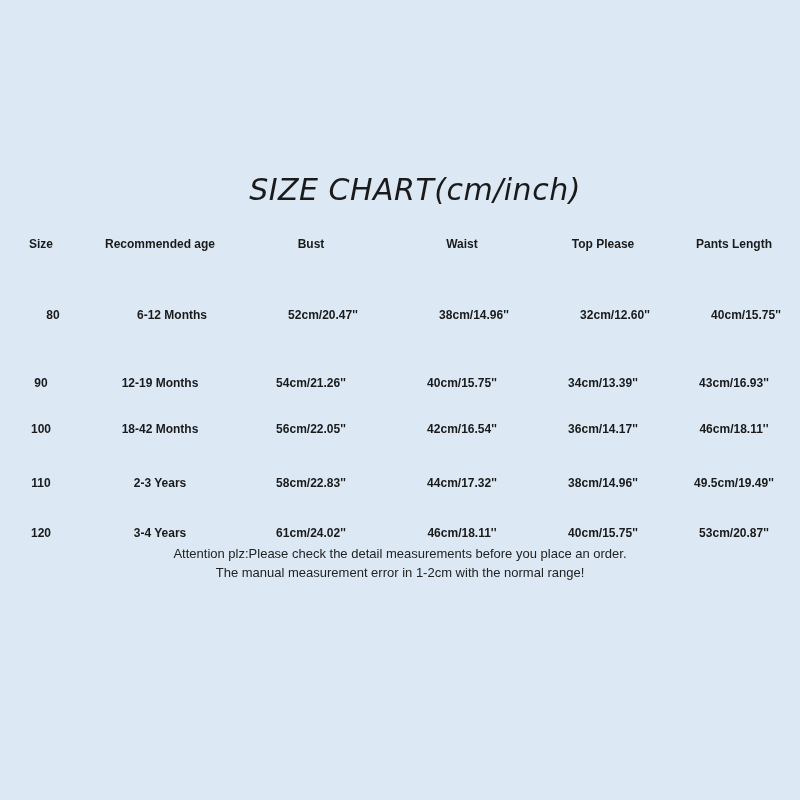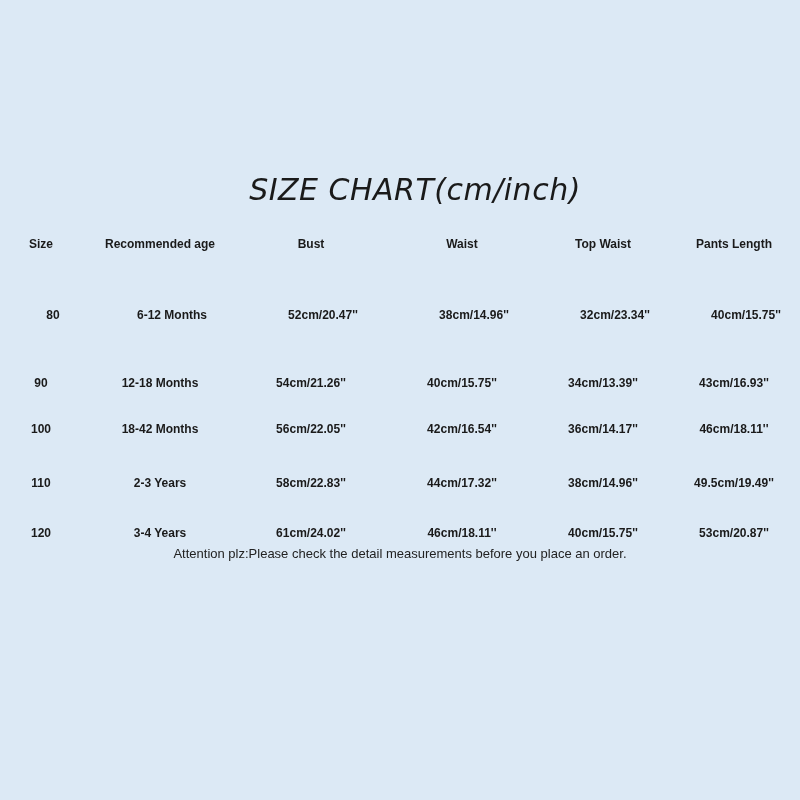--- a/index.html
+++ b/index.html
@@ -72,36 +72,36 @@
 <body>
 
 <div class="title">SIZE CHART(cm/inch)</div>
 
 <div class="table">
   <div class="row" style="top:234px;">
     <span class="cell c0">Size</span>
     <span class="cell c1">Recommended age</span>
     <span class="cell c2">Bust</span>
     <span class="cell c3">Waist</span>
-    <span class="cell c4">Top Waist</span>
+    <span class="cell c4">Top Please</span>
     <span class="cell c5">Pants Length</span>
   </div>
 
   <div class="row" style="top:305px;margin-left:12px;">
     <span class="cell c0">80</span>
     <span class="cell c1">6-12 Months</span>
     <span class="cell c2">52cm/20.47''</span>
     <span class="cell c3">38cm/14.96''</span>
-    <span class="cell c4">32cm/23.34''</span>
+    <span class="cell c4">32cm/12.60''</span>
     <span class="cell c5">40cm/15.75''</span>
   </div>
 
   <div class="row" style="top:362px;margin-top:11px;">
     <span class="cell c0">90</span>
-    <span class="cell c1">12-18 Months</span>
+    <span class="cell c1">12-19 Months</span>
     <span class="cell c2">54cm/21.26''</span>
     <span class="cell c3">40cm/15.75''</span>
     <span class="cell c4">34cm/13.39''</span>
     <span class="cell c5">43cm/16.93''</span>
   </div>
 
   <div class="row" style="top:419px;">
     <span class="cell c0">100</span>
     <span class="cell c1">18-42 Months</span>
     <span class="cell c2">56cm/22.05''</span>
@@ -124,13 +124,14 @@
     <span class="cell c1">3-4 Years</span>
     <span class="cell c2">61cm/24.02''</span>
     <span class="cell c3">46cm/18.11''</span>
     <span class="cell c4">40cm/15.75''</span>
     <span class="cell c5">53cm/20.87''</span>
   </div>
 </div>
 
 <div class="note">
   <div>Attention plz:Please check the detail measurements before you place an order.</div>
+  <div>The manual measurement error in 1-2cm with the normal range!</div>
 </div>
 
 </body></html>

